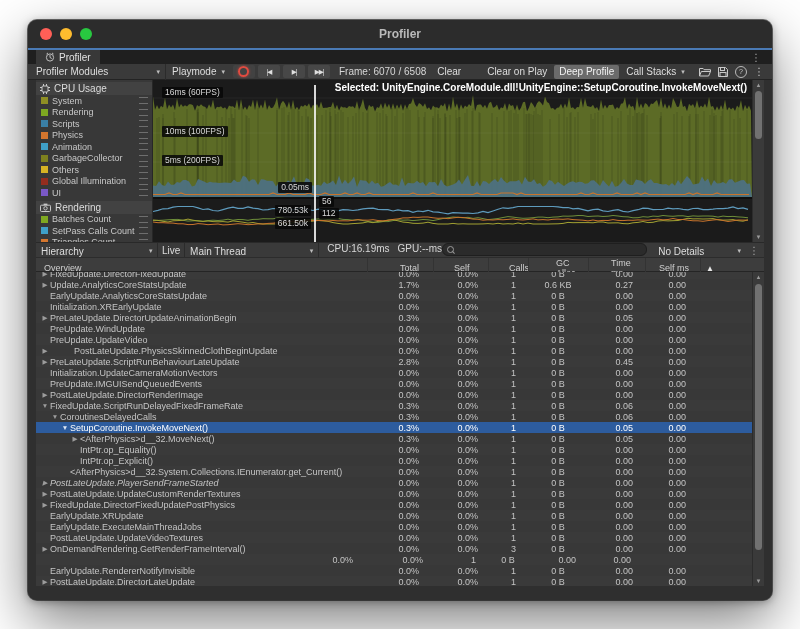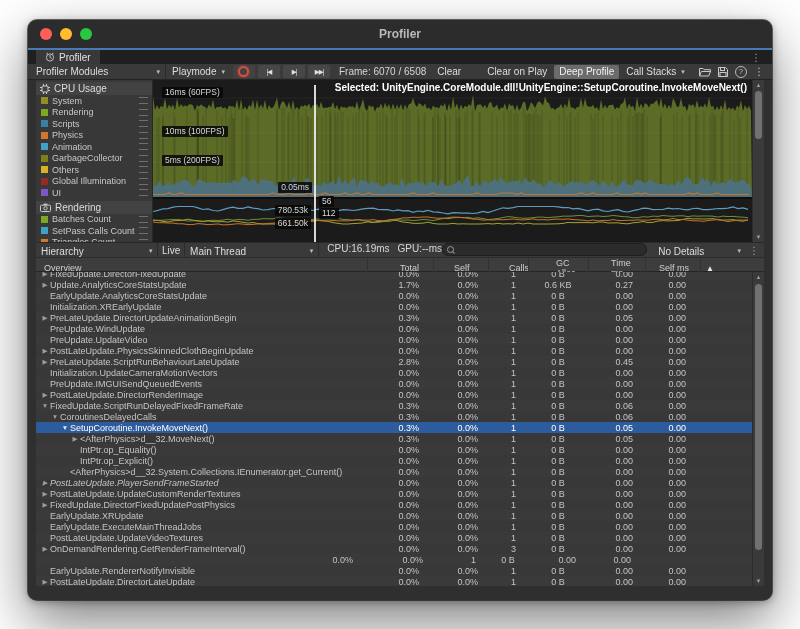--- a/index.html
+++ b/index.html
@@ -420,21 +420,21 @@
           </div>
           <div class="c-num c-total">0.0%</div>
           <div class="c-num c-self">0.0%</div>
           <div class="c-num c-calls">1</div>
           <div class="c-num c-gc">0 B</div>
           <div class="c-num c-time">0.00</div>
           <div class="c-num c-selfms">0.00</div>
           <div></div>
         </div>
         <div class="trow alt">
-          <div class="c-name" style="padding-left: 4px;">
+          <div class="c-name" style="padding-left: 4px; gap: 24px;">
             <span class="arrow">▶</span>
             <span>PostLateUpdate.PhysicsSkinnedClothBeginUpdate</span>
           </div>
           <div class="c-num c-total">0.0%</div>
           <div class="c-num c-self">0.0%</div>
           <div class="c-num c-calls">1</div>
           <div class="c-num c-gc">0 B</div>
           <div class="c-num c-time">0.00</div>
           <div class="c-num c-selfms">0.00</div>
           <div></div>

